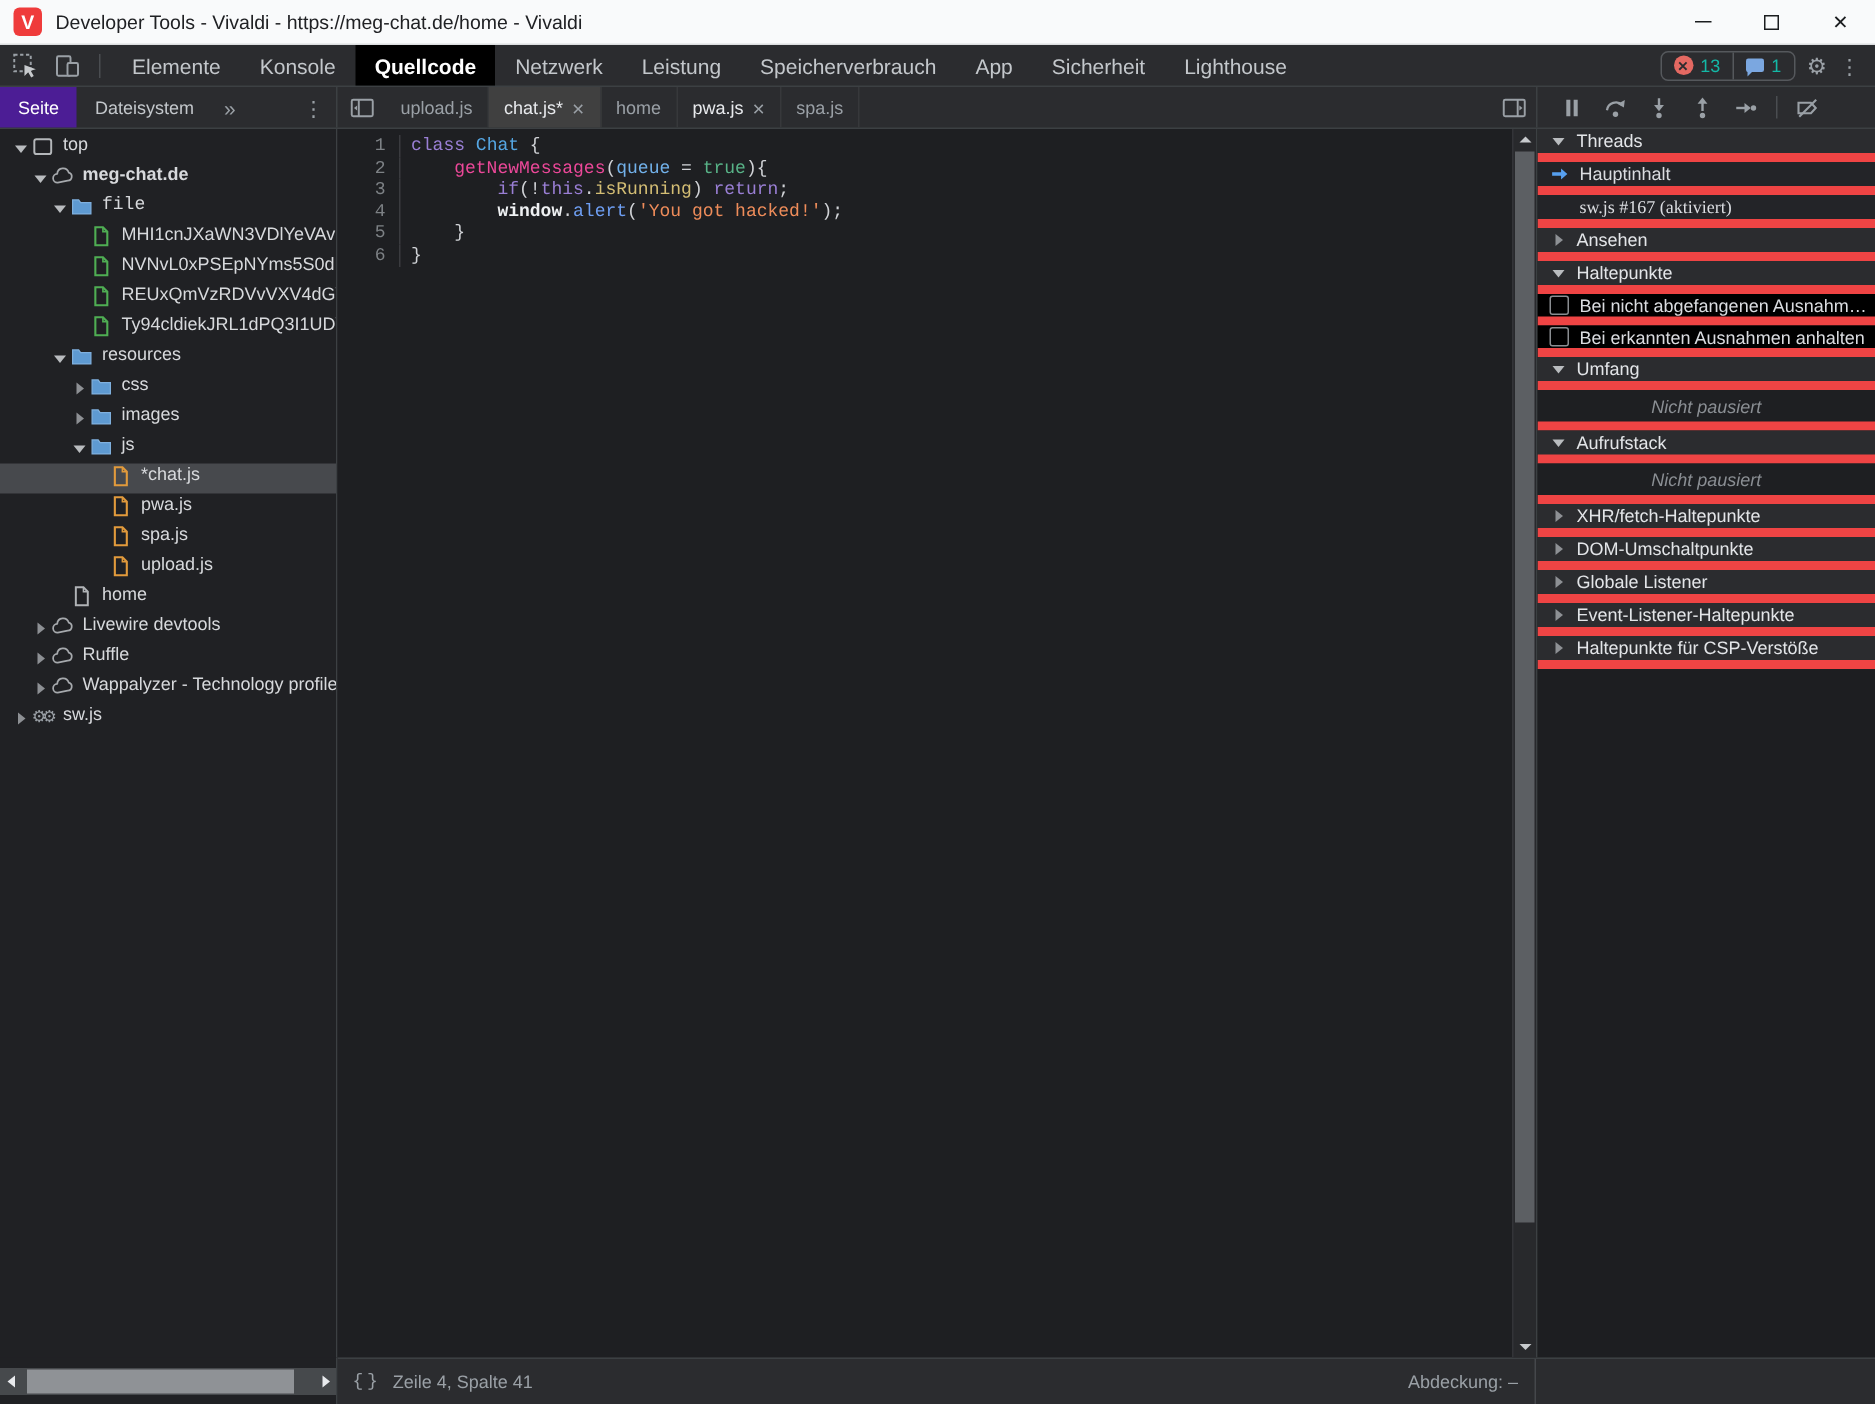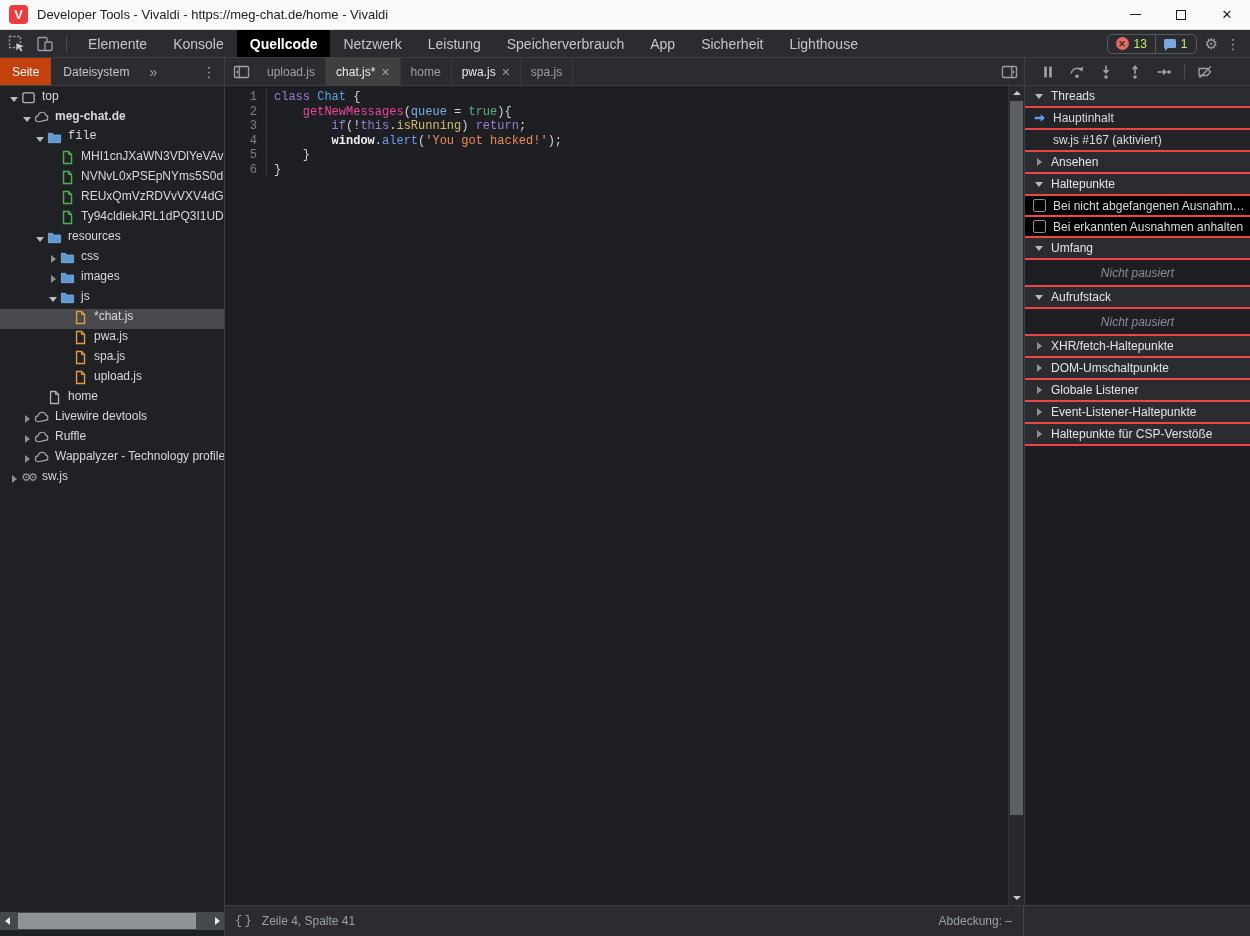--- a/index.html
+++ b/index.html
@@ -30,29 +30,29 @@
   .dt-tab{ display:flex; align-items:center; padding:0 13px; color:#c3c7cb; font-size:14px; white-space:nowrap; }
   .dt-tab.sel{ background:#000; color:#fff; font-weight:bold; }
   .tb-right{ display:flex; align-items:center; gap:8px; padding-right:10px; }
   .badge-pill{ display:flex; align-items:center; height:20px; border:1px solid #55585c; border-radius:5px; }
   .badge-seg{ display:flex; align-items:center; gap:5px; padding:0 8px; height:100%; }
   .badge-seg + .badge-seg{ border-left:1px solid #55585c; }
   .err-ic{ width:13px; height:13px; border-radius:50%; background:#e46962; color:#2b2c2f;
     font-size:9px; display:flex; align-items:center; justify-content:center; font-weight:bold; }
   .iss-ic{ width:12px; height:9px; background:#7ba7e0; border-radius:1.5px; position:relative; }
   .iss-ic::after{ content:""; position:absolute; left:1px; bottom:-3px; border:3px solid transparent; border-top-color:#7ba7e0; border-left-color:#7ba7e0; }
-  .badge-count{ color:#bef264; font-size:12px; }
+  .badge-count{ color:#14b8a6; font-size:12px; }
   .gear{ color:#9aa0a6; font-size:15px; }
   .kebab{ color:#9aa0a6; font-size:14px; letter-spacing:0; width:14px; text-align:center; }
 
   
   .row2{ height:28px; background:#2b2c2f; border-bottom:1px solid #3c4043; display:flex; flex:0 0 28px; }
   .nav-head{ width:225px; flex:0 0 225px; border-right:1px solid #3c4043; display:flex; align-items:stretch; }
   .nav-tab{ display:flex; align-items:center; padding:0 12px; color:#c3c7cb; }
-  .nav-tab.sel{ background:#c2410c; color:#fff; }
+  .nav-tab.sel{ background:#4c1d95; color:#fff; }
   .more-chev{ color:#9aa0a6; font-size:14px; display:flex; align-items:center; padding:0 8px; }
   .nav-head .kebab{ margin-left:auto; align-self:center; margin-right:8px; }
   .ed-tabstrip{ flex:1; display:flex; align-items:stretch; position:relative; }
   .ed-paneltoggle{ width:32px; display:flex; align-items:center; justify-content:center; }
   .ed-tab{ display:flex; align-items:center; gap:6px; padding:0 10px; color:#9aa0a6;
     border-right:1px solid #37383b; white-space:nowrap; }
   .ed-tab.active{ background:#404040; color:#e8eaed; }
   .ed-tab.emph{ color:#e8eaed; }
   .tab-close{ color:#9aa0a6; font-size:14px; line-height:1; }
   .ed-right-toggle{ position:absolute; right:6px; top:0; height:100%; display:flex; align-items:center; }
@@ -88,25 +88,25 @@
   .vscroll{ width:16px; flex:0 0 16px; background:#28292c; position:relative; border-left:1px solid #333438; }
   .vs-arrow{ position:absolute; left:0; width:100%; height:14px; display:flex; align-items:center; justify-content:center; }
   .vs-up{ top:0; } .vs-down{ bottom:0; }
   .tri-up{ width:0;height:0;border-left:4px solid transparent;border-right:4px solid transparent;border-bottom:4px solid #c7cacd; }
   .tri-down{ width:0;height:0;border-left:4px solid transparent;border-right:4px solid transparent;border-top:4px solid #c7cacd; }
   .vs-thumb{ position:absolute; left:1px; right:1px; top:15px; height:714px; background:#5c5f63; }
 
   
   .rightbar{ width:226px; flex:0 0 226px; border-left:1px solid #3c4043; background:#1d1e21;
     display:flex; flex-direction:column; overflow:hidden; }
-  .dbg-row{ border-bottom:2px solid #ef4444; display:flex; align-items:center; flex:0 0 auto; }
+  .dbg-row{ border-bottom:6px solid #ef4444; display:flex; align-items:center; flex:0 0 auto; }
   .dbg-header{ height:22px; background:#2b2c2f; padding-left:8px; gap:6px; color:#e3e5e8; font-weight:500; }
   .dbg-item{ height:22px; background:#232428; padding-left:8px; gap:5px; color:#dadce0; }
   .dbg-item .th-ic{ width:15px; height:15px; display:flex; align-items:center; }
-  .dbg-item.noicon{ padding-left:28px; }
+  .dbg-item.noicon{ padding-left:28px;font-family:Liberation Serif, serif; }
   .dbg-check{ height:21px; background:#000000; padding-left:8px; gap:7px; color:#dadce0; white-space:nowrap; overflow:hidden; }
   .cbx{ width:13px; height:13px; flex:0 0 13px; border:1px solid #8a8d91; border-radius:2px; background:transparent; }
   .dbg-empty{ height:27px; background:#1e1f22; justify-content:center; color:#8a8e93; font-style:italic; }
   .rb-fill{ flex:1; background:#1d1e21; }
 
   
   .bottom{ height:31px; flex:0 0 31px; display:flex; }
   .sb-bottom{ width:225px; flex:0 0 225px; background:#202124; border-right:1px solid #3c4043; position:relative; }
   .hscroll{ position:absolute; left:0; right:0; top:7px; height:18px; background:#46494c; display:flex; align-items:center; }
   .hs-arrow{ width:14px; height:100%; display:flex; align-items:center; justify-content:center; }

